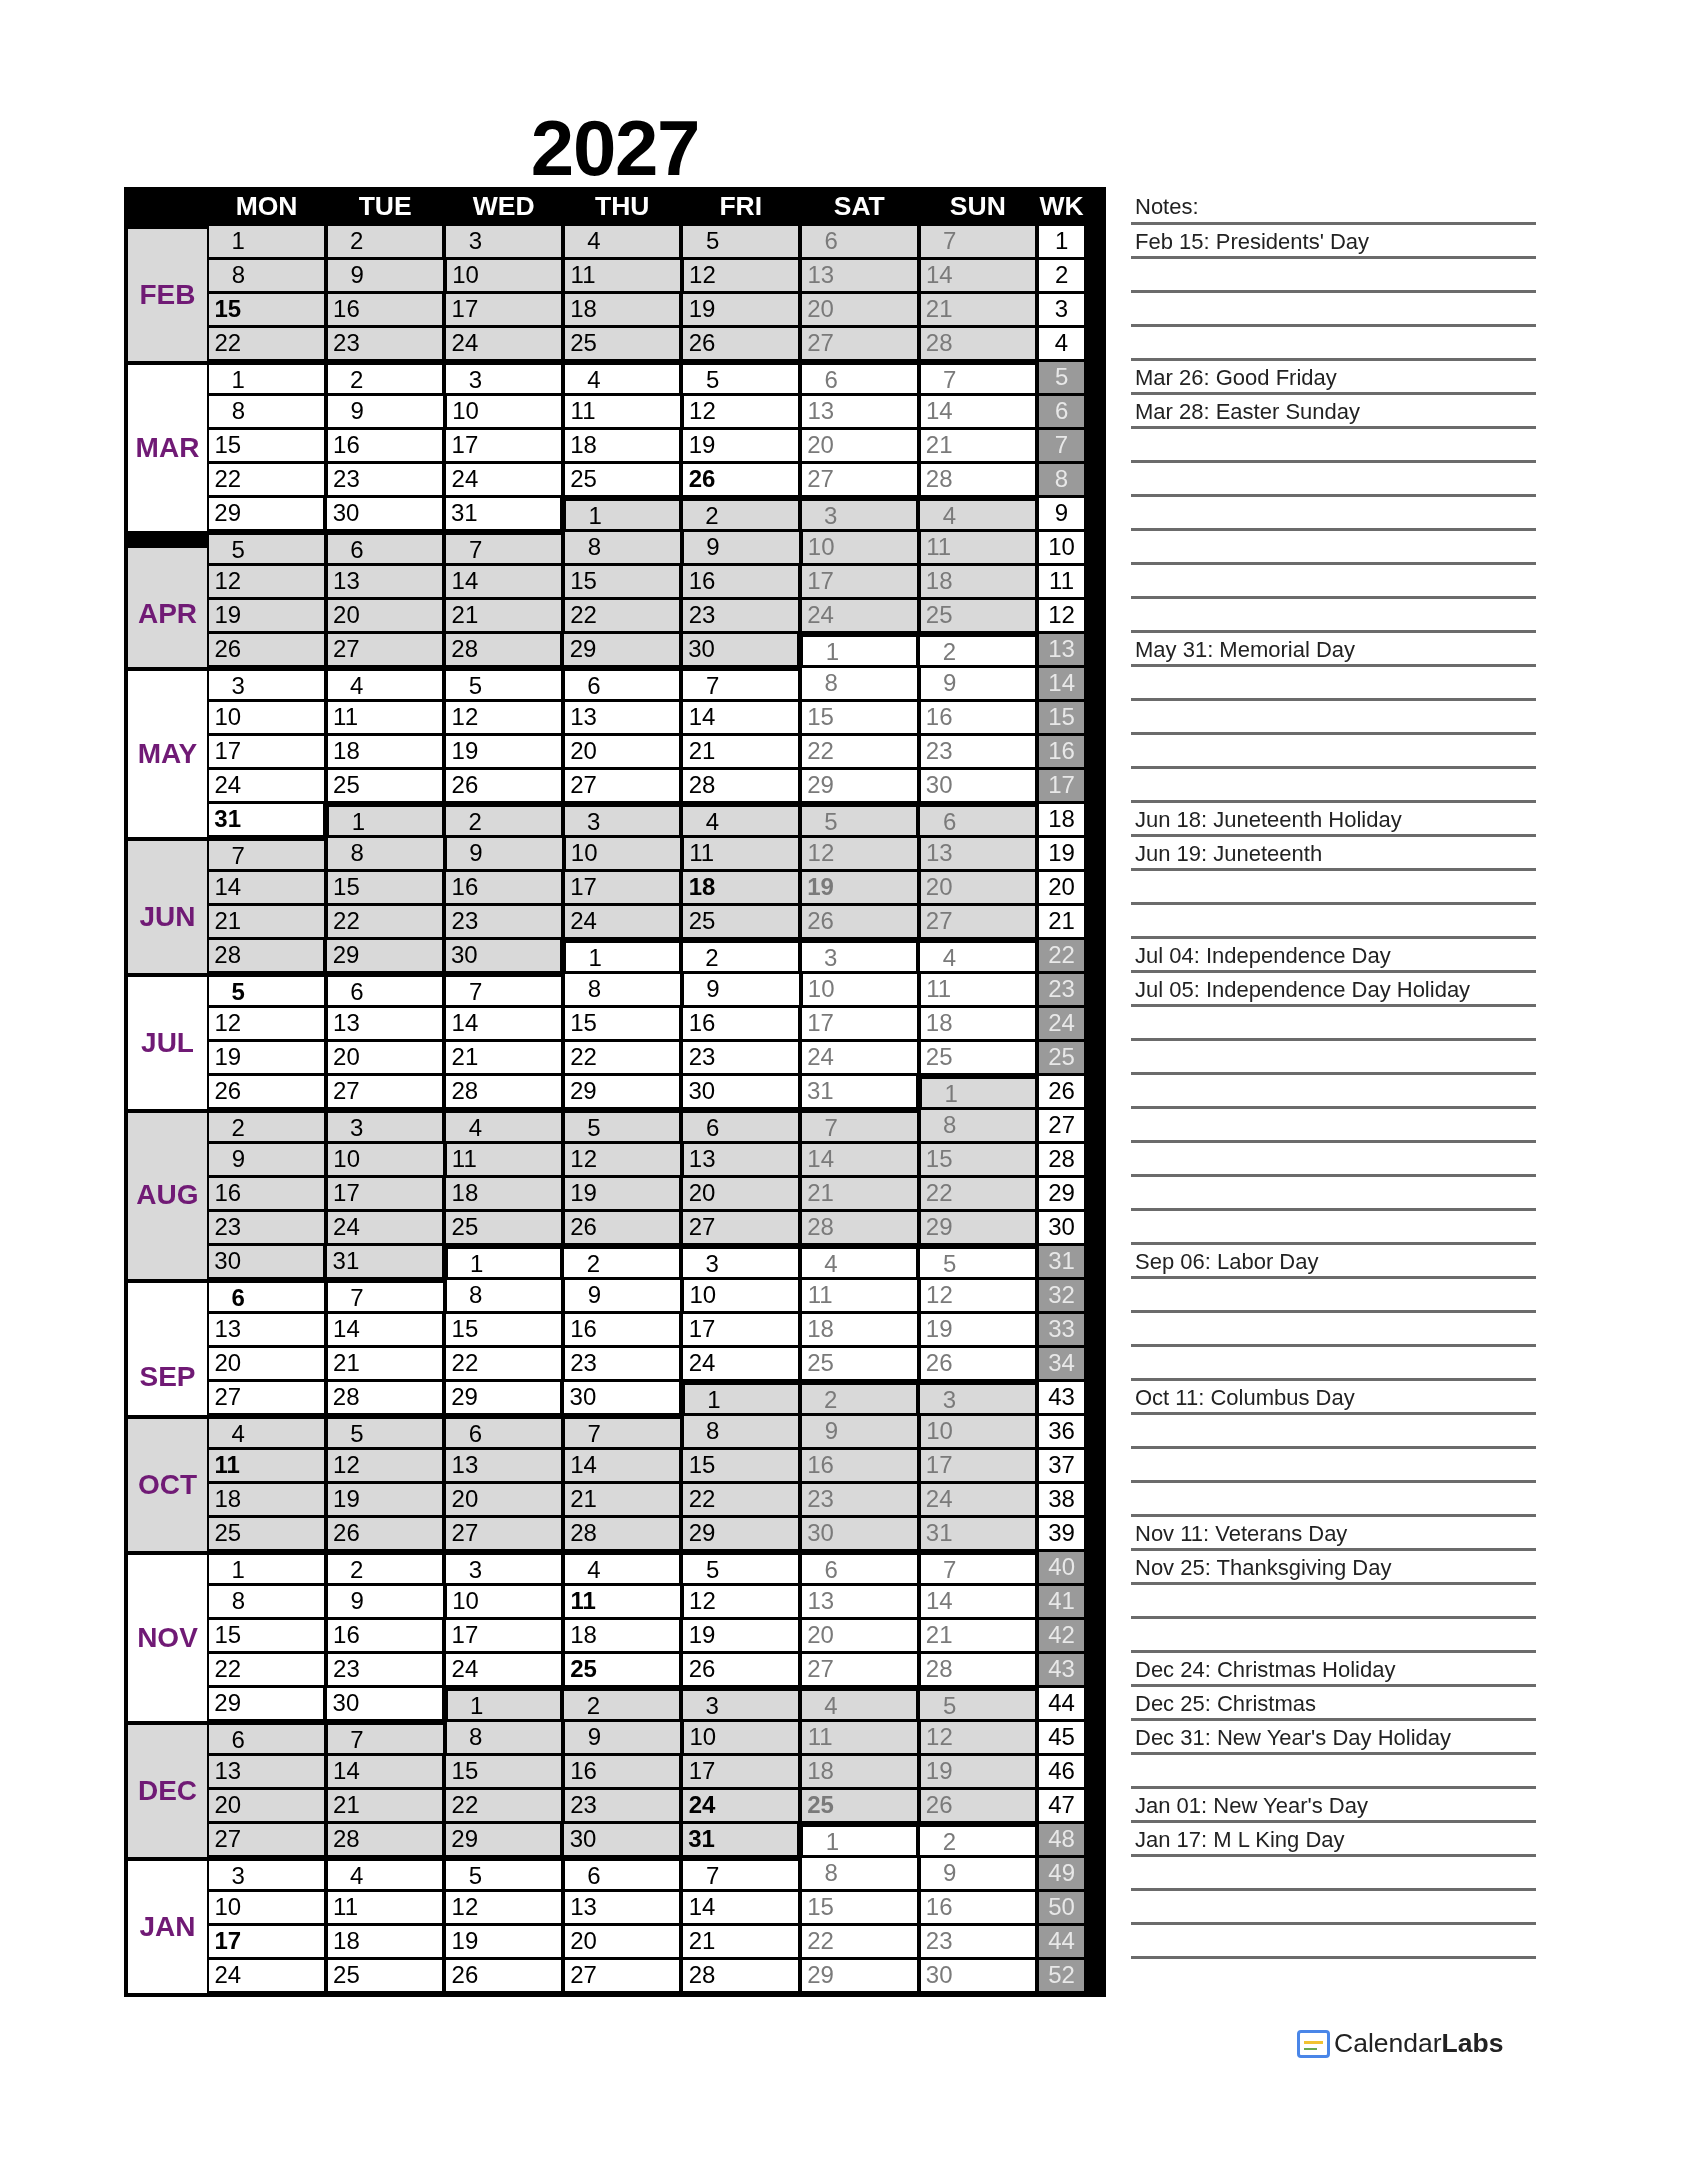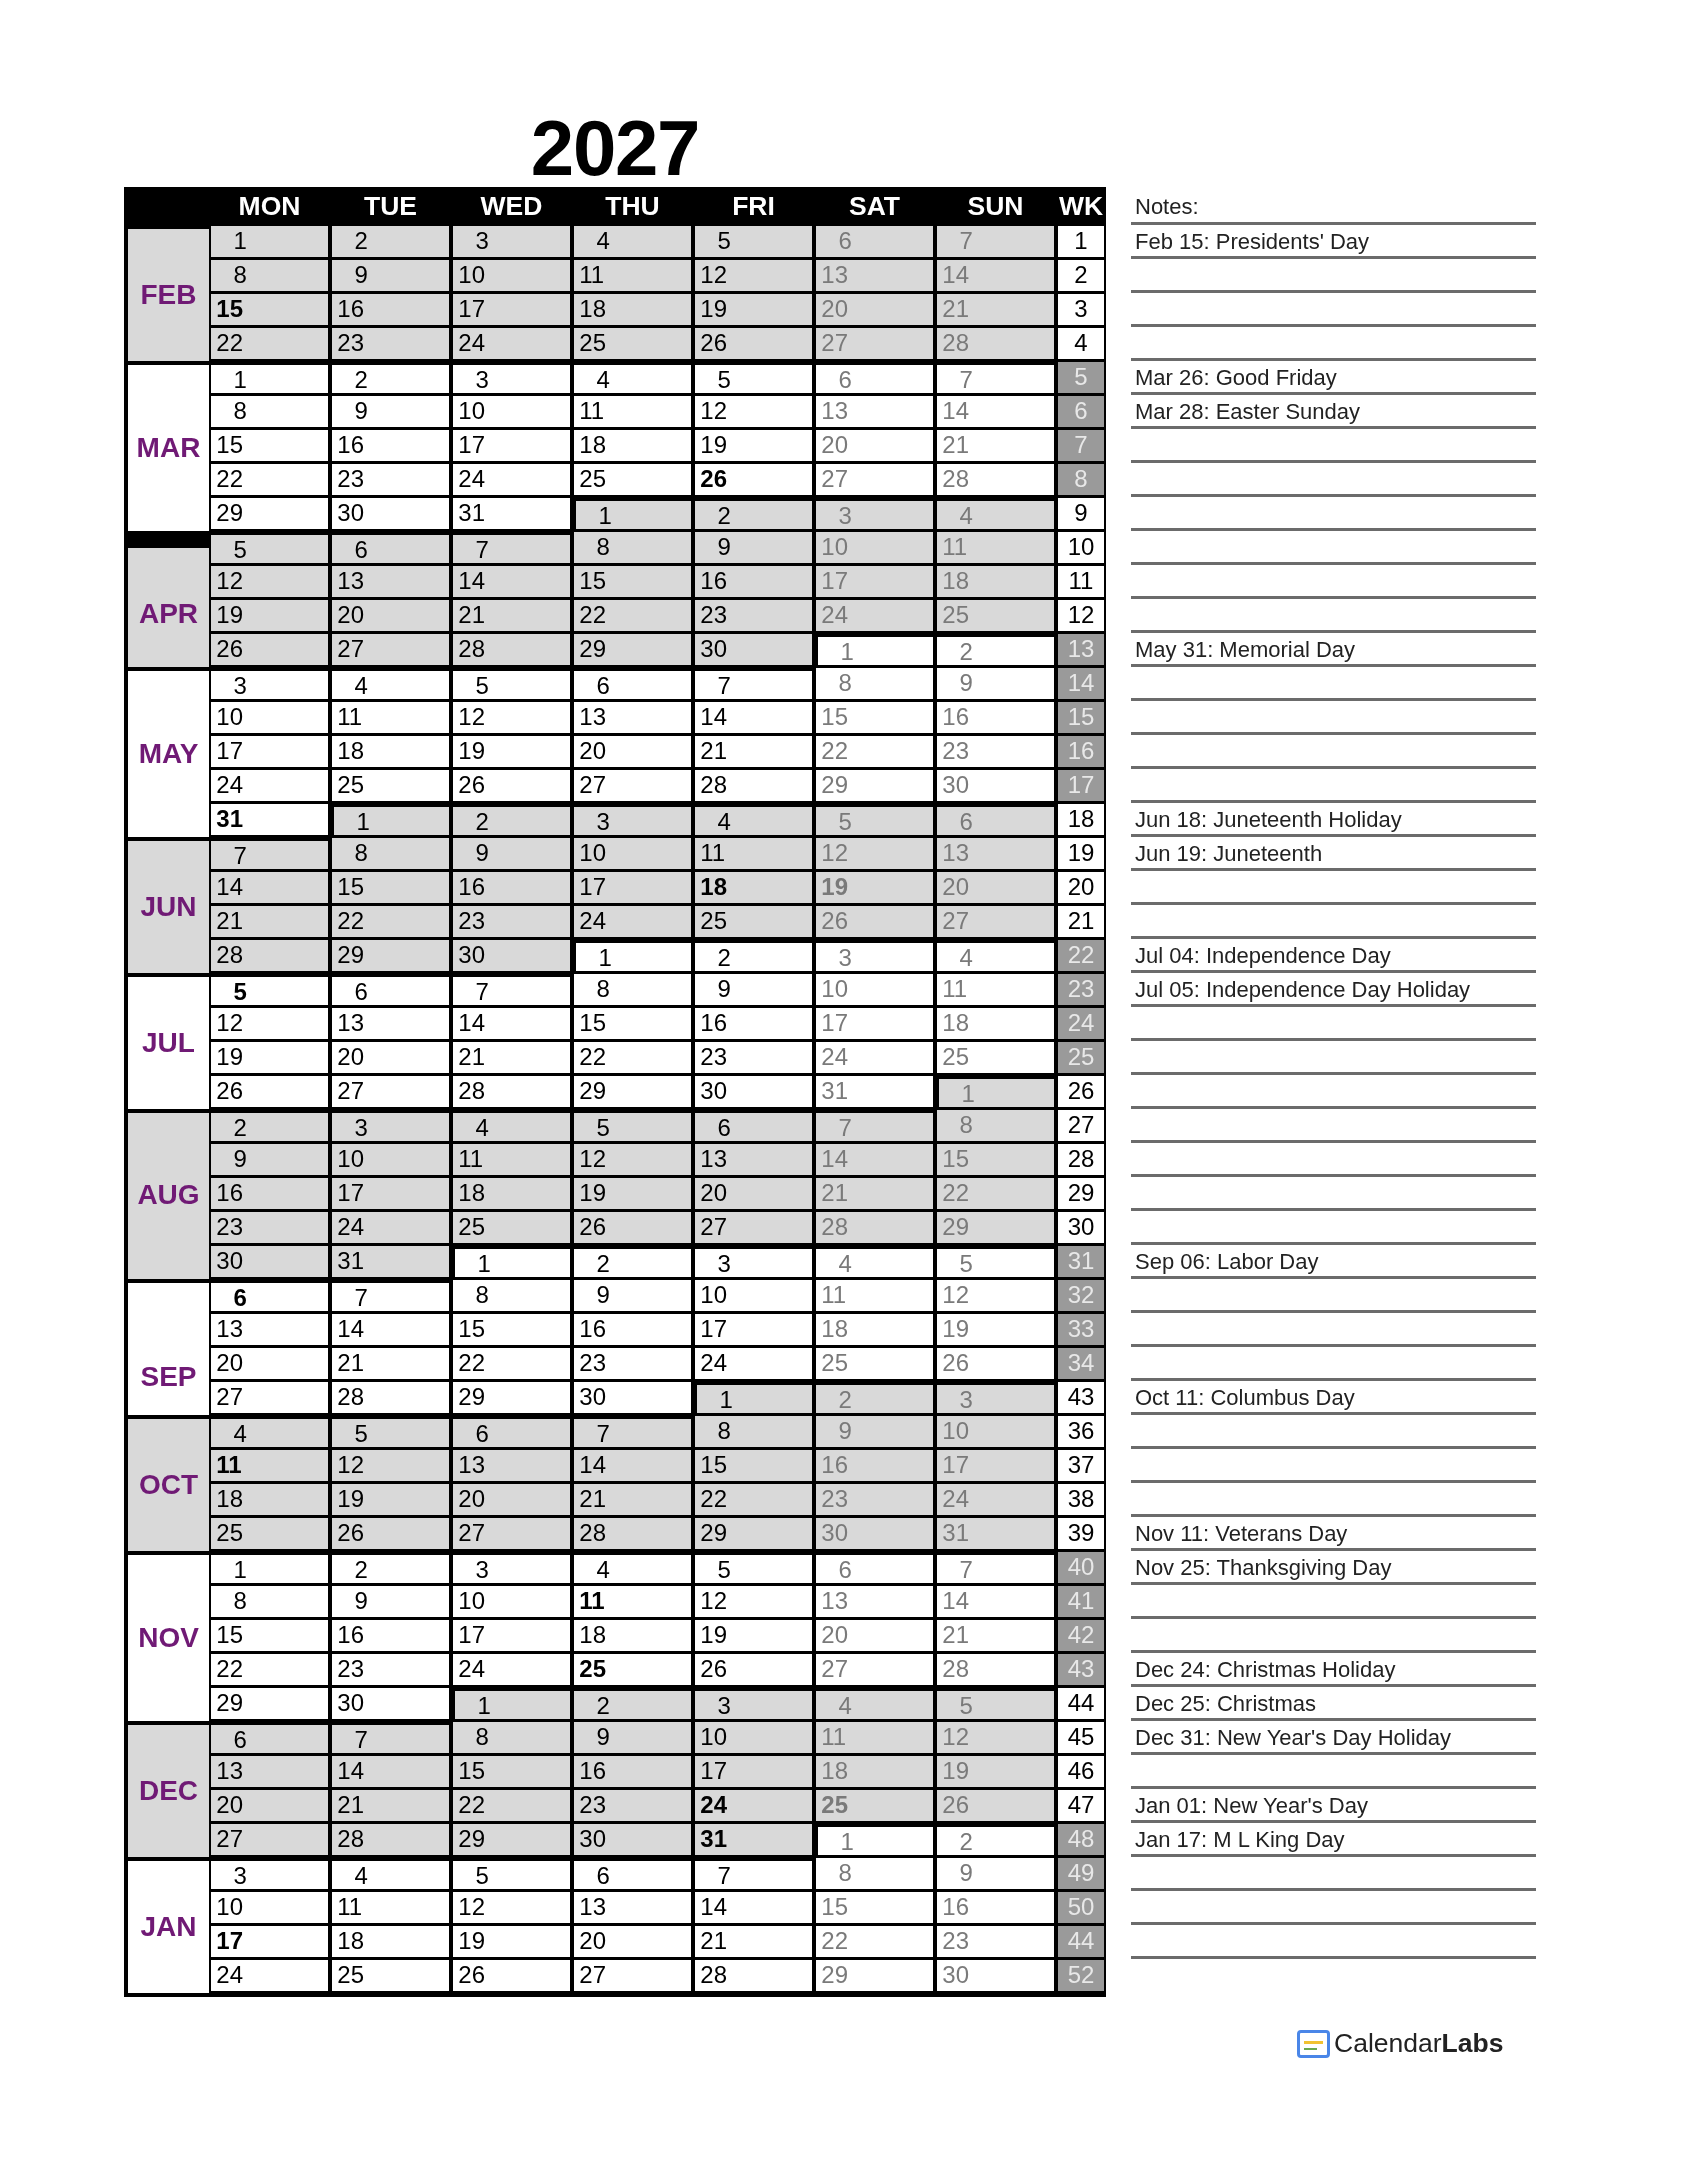--- a/index.html
+++ b/index.html
@@ -1,18 +1,18 @@
 <!DOCTYPE html>
 <html style="font-size:10.6px"><head>
 <meta charset="utf-8">
 <style>
   html,body{margin:0;padding:0;background:#fff;}
   body{width:1687px;height:2183px;position:relative;font-family:"Liberation Sans","DejaVu Sans",sans-serif;overflow:hidden;}
   #title{position:absolute;left:463px;top:109px;width:304px;text-align:center;font-size:78px;font-weight:bold;line-height:79px;color:#000;letter-spacing:-1.3px;}
-  #cal{position:absolute;left:124px;top:187px;width:982px;background:#000;padding:0 0 4px 4px;box-sizing:border-box;}
+  #cal{position:absolute;left:124px;top:187px;width:982px;background:#000;padding:0 20px 4px 4px;box-sizing:border-box;}
   .hdr{display:flex;height:38px;align-items:center;color:#fff;font-weight:bold;font-size:26.5px;}
   .hdr .mcol{width:81px;}
   .hdr .dcol{width:121px;text-align:center;}
   .hdr .wcol{width:50px;text-align:center;}
   .row{display:flex;height:34px;box-sizing:border-box;}
   .mcell{width:81px;position:relative;box-sizing:border-box;}
   .dcell{width:121px;box-sizing:border-box;border:2.6px solid #000;border-top-width:1.3px;border-bottom-width:2px;font-size:24px;line-height:29px;padding-left:5.3px;color:#000;}
   .dcell.wkend{color:#7a7a7a;}
   .dcell.bold{font-weight:bold;}
   .dcell.pad{padding-left:22.5px;}
@@ -251,21 +251,21 @@
         <div class="dcell shadeA pad" style="border-top: 4px solid rgb(0, 0, 0); border-left: 4px solid rgb(0, 0, 0);">1</div>
         <div class="dcell shadeA pad" style="border-top: 4px solid rgb(0, 0, 0);">2</div>
         <div class="dcell shadeA pad" style="border-top: 4px solid rgb(0, 0, 0);">3</div>
         <div class="dcell shadeA pad" style="border-top: 4px solid rgb(0, 0, 0);">4</div>
         <div class="dcell shadeA wkend pad" style="border-top: 4px solid rgb(0, 0, 0);">5</div>
         <div class="dcell shadeA wkend pad" style="border-top: 4px solid rgb(0, 0, 0);">6</div>
         <div class="wcell light">18</div>
       </div>
       <div class="row">
         <div class="mcell shadeA" style="border-top: 4px solid rgb(0, 0, 0); overflow: visible;">
-          <div class="mlabel" style="top: 50px; z-index: 2;">JUN</div>
+          <div class="mlabel" style="top: 60px; z-index: 2;">JUN</div>
         </div>
         <div class="dcell shadeA pad" style="border-top: 4px solid rgb(0, 0, 0);">7</div>
         <div class="dcell shadeA pad">8</div>
         <div class="dcell shadeA pad">9</div>
         <div class="dcell shadeA">10</div>
         <div class="dcell shadeA">11</div>
         <div class="dcell shadeA wkend">12</div>
         <div class="dcell shadeA wkend">13</div>
         <div class="wcell light">19</div>
       </div>

